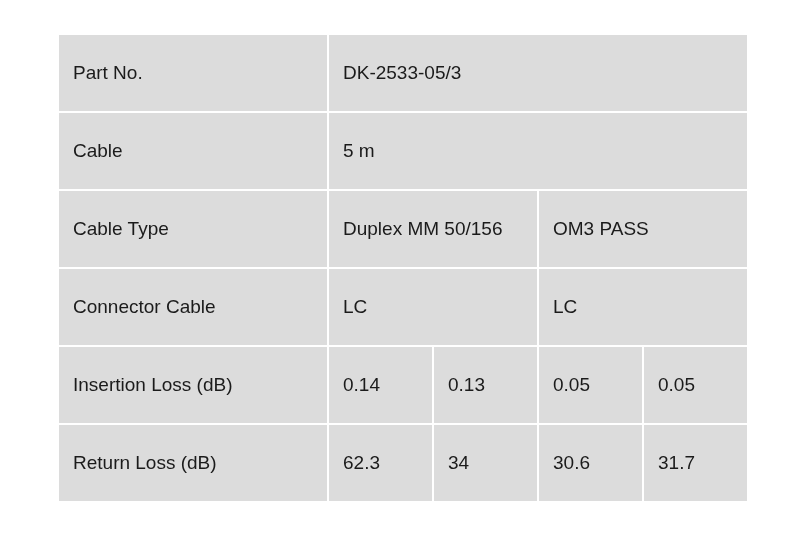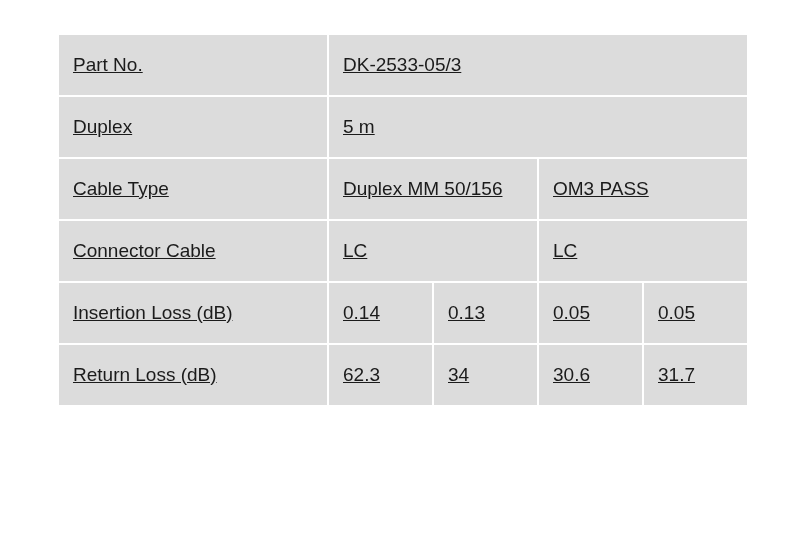--- a/index.html
+++ b/index.html
@@ -25,28 +25,27 @@
     left: 57px;
     top: 33px;
     width: 692px;
     border-collapse: separate;
     border-spacing: 2px;
     table-layout: fixed;
   }
   .spec-table td {
     background: #dcdcdc;
     height: 52px;
-    padding: 4px 14px;
+    padding: 12px 14px;
     font-size: 19px;
     line-height: 1.2;
     vertical-align: middle;
     color: #1b1b1b;
     overflow: hidden;
     white-space: nowrap;
-    text-decoration: underline;
   }
   td.label-cell {
     width: 240px;
   }
   td.empty-cell {
     color: transparent;
   }
   .q1 { width: 113px; }
   .q2 { width: 113px; }
   .q3 { width: 113px; }
@@ -56,21 +55,21 @@
 <body>
 
 <div class="sheet">
   <table class="spec-table">
     <tbody>
       <tr>
         <td class="label-cell">Part No.</td>
         <td colspan="4">DK-2533-05/3</td>
       </tr>
       <tr>
-        <td class="label-cell">Duplex</td>
+        <td class="label-cell">Cable</td>
         <td colspan="4">5 m</td>
       </tr>
       <tr>
         <td class="label-cell">Cable Type</td>
         <td colspan="2">Duplex MM 50/156</td>
         <td colspan="2">OM3 PASS</td>
       </tr>
       <tr>
         <td class="label-cell">Connector Cable</td>
         <td colspan="2">LC</td>

